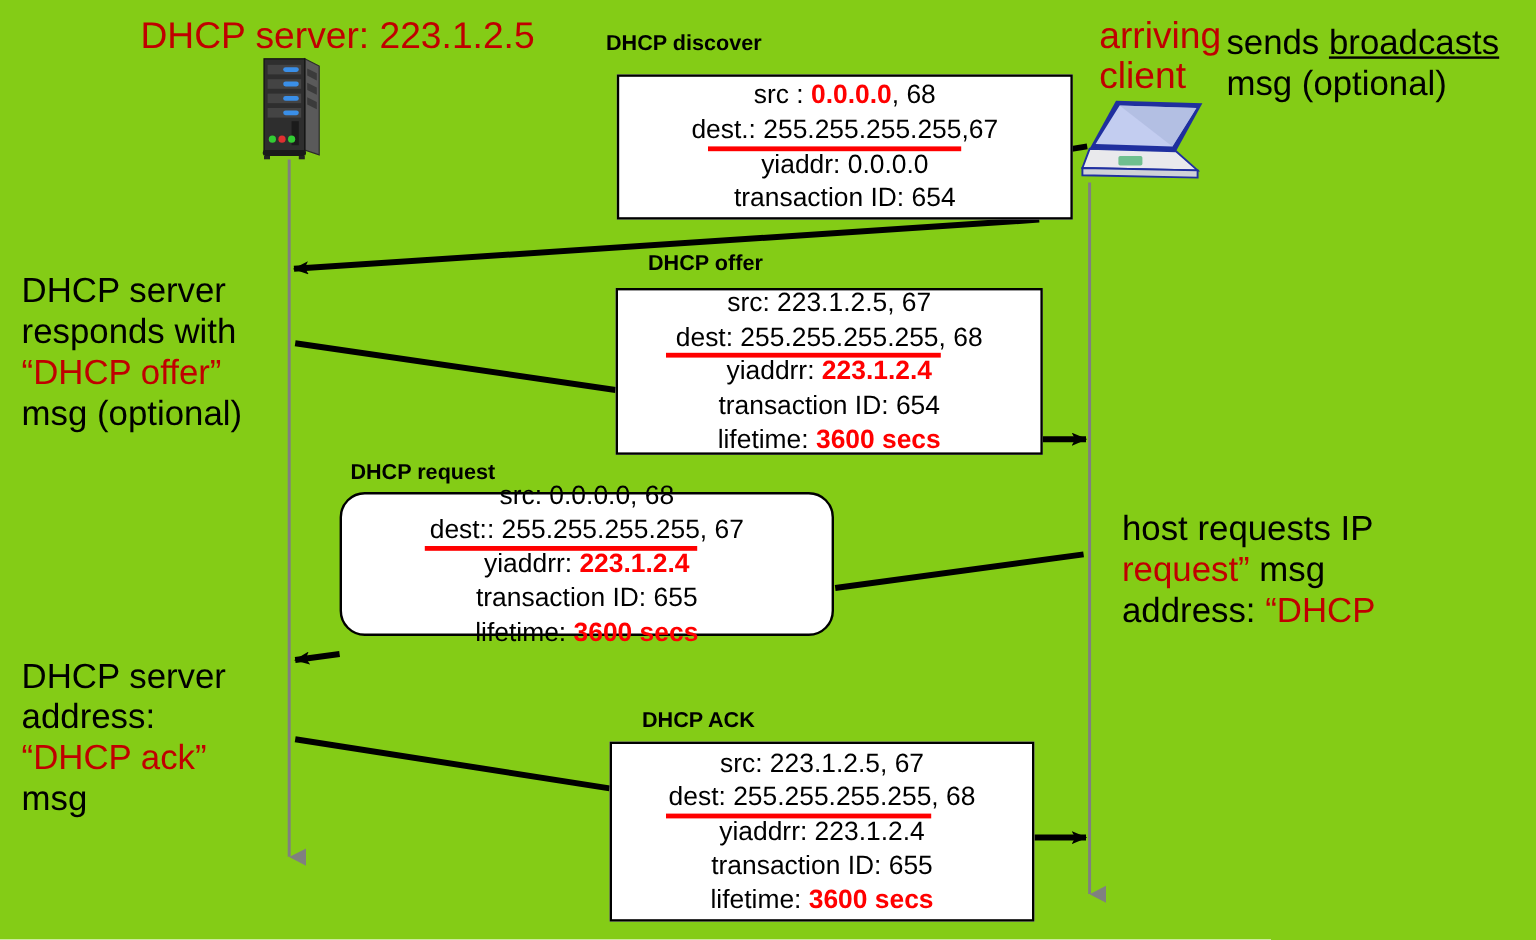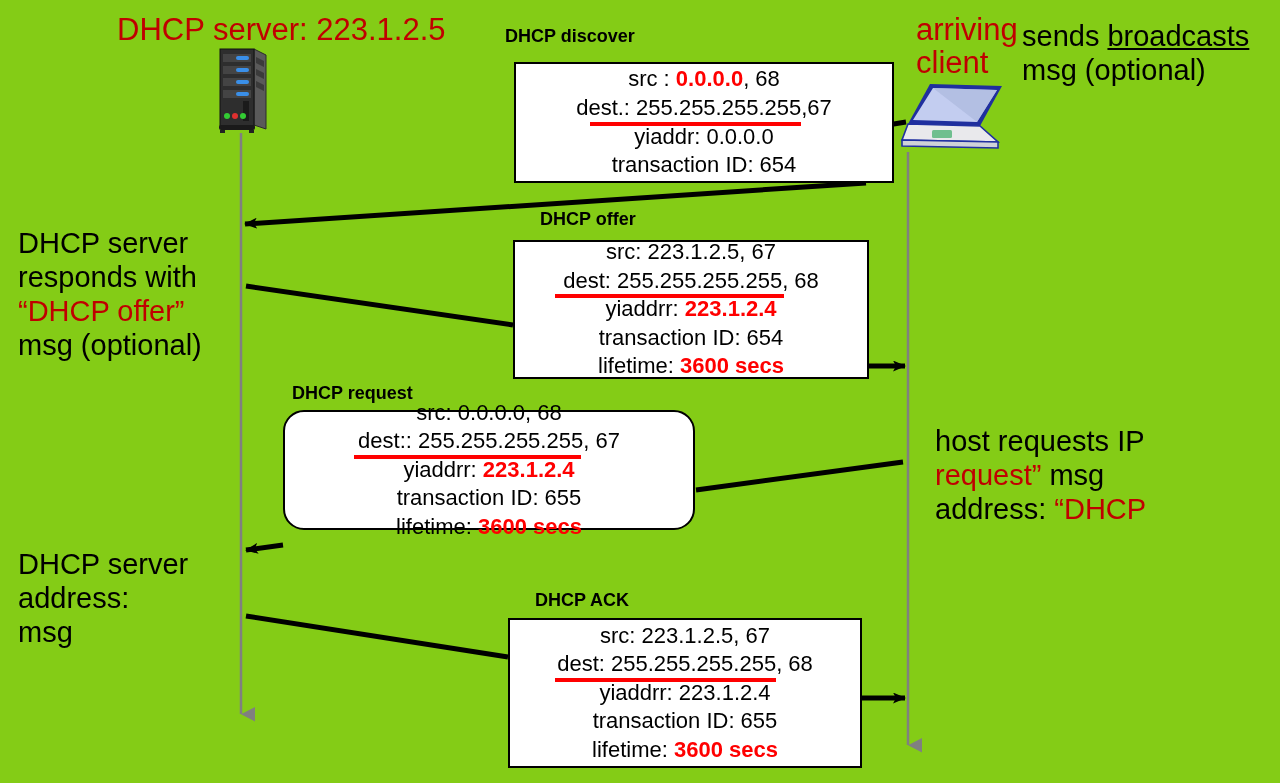--- a/index.html
+++ b/index.html
@@ -238,20 +238,21 @@
   <div class="abs annot" style="left:18px; top:227px; width:220px;">
     <div>DHCP server</div>
     <div>responds with</div>
     <div class="red">“DHCP offer”</div>
     <div>msg (optional)</div>
   </div>
 
   <div class="abs annot" style="left:18px; top:548px; width:220px;">
     <div>DHCP server</div>
     <div>address:</div>
+    <div class="red">“DHCP ack”</div>
     <div>msg</div>
   </div>
 
   <div class="abs annot" style="left:1022px; top:20px; width:250px;">
     <div>
       <span>sends </span><u>broadcasts</u>
     </div>
     <div>msg (optional)</div>
   </div>
 

